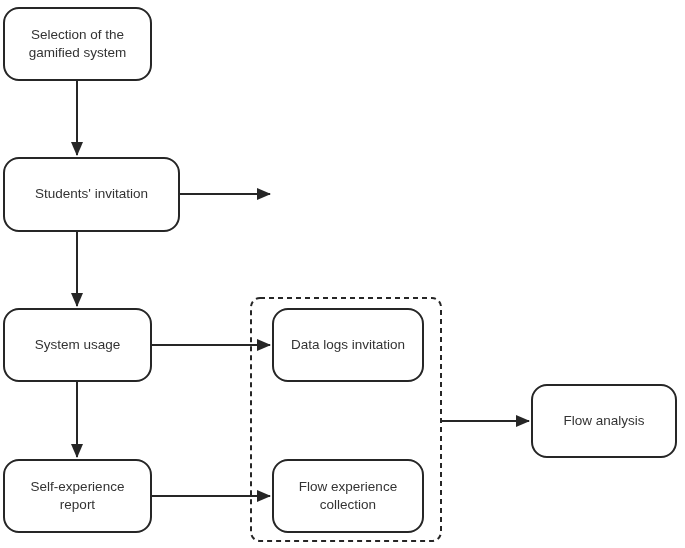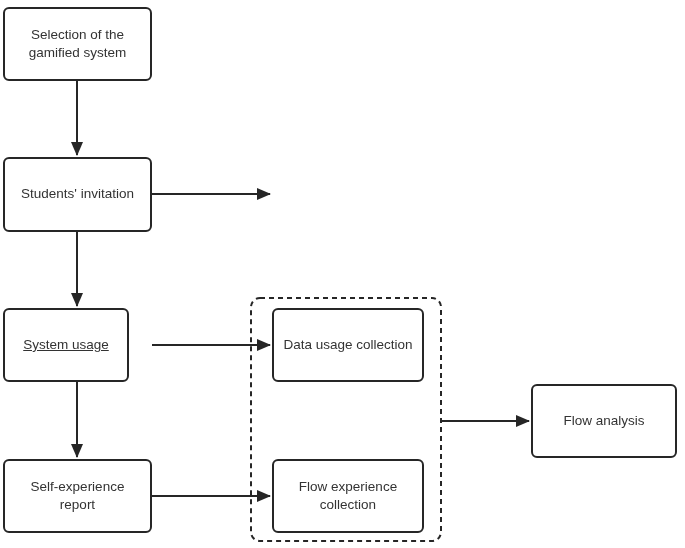--- a/index.html
+++ b/index.html
@@ -19,36 +19,36 @@
     position: absolute;
     left: 0;
     top: 0;
     width: 685px;
     height: 548px;
   }
   .node {
     position: absolute;
     box-sizing: border-box;
     border: 2px solid #262626;
-    border-radius: 6px;
+    border-radius: 16px;
     background: #ffffff;
     display: flex;
     align-items: center;
     justify-content: center;
     text-align: center;
     font-size: 13.5px;
     line-height: 1.35;
     color: #333333;
     white-space: pre-line;
     padding: 2px 6px;
   }
   #n-selection  { left: 3px;   top: 7px;   width: 149px; height: 74px; }
-  #n-invitation { left: 3px;   top: 157px; width: 149px; height: 75px; }
+  #n-invitation { left: 3px;   top: 157px; width: 177px; height: 75px; }
   #n-consent    { left: 272px; top: 156px; width: 152px; height: 74px; }
-  #n-usage      { left: 3px;   top: 308px; width: 126px; height: 74px; text-decoration: underline; }
+  #n-usage      { left: 3px;   top: 308px; width: 149px; height: 74px; }
   #n-datalogs   { left: 272px; top: 308px; width: 152px; height: 74px; }
   #n-selfreport { left: 3px;   top: 459px; width: 149px; height: 74px; }
   #n-flow       { left: 272px; top: 459px; width: 152px; height: 74px; }
   #n-analysis   { left: 531px; top: 384px; width: 146px; height: 74px; }
 </style>
 </head>
 <body>
 
 <div class="canvas">
 
@@ -84,21 +84,21 @@
   <div class="node" id="n-invitation">
     <span>Students' invitation</span>
   </div>
 
 
   <div class="node" id="n-usage">
     <span>System usage</span>
   </div>
 
   <div class="node" id="n-datalogs">
-    <span>Data usage collection</span>
+    <span>Data logs invitation</span>
   </div>
 
   <div class="node" id="n-flow">
     <span>Flow experience
 collection</span>
   </div>
 
   <div class="node" id="n-selfreport">
     <span>Self-experience
 report</span>

